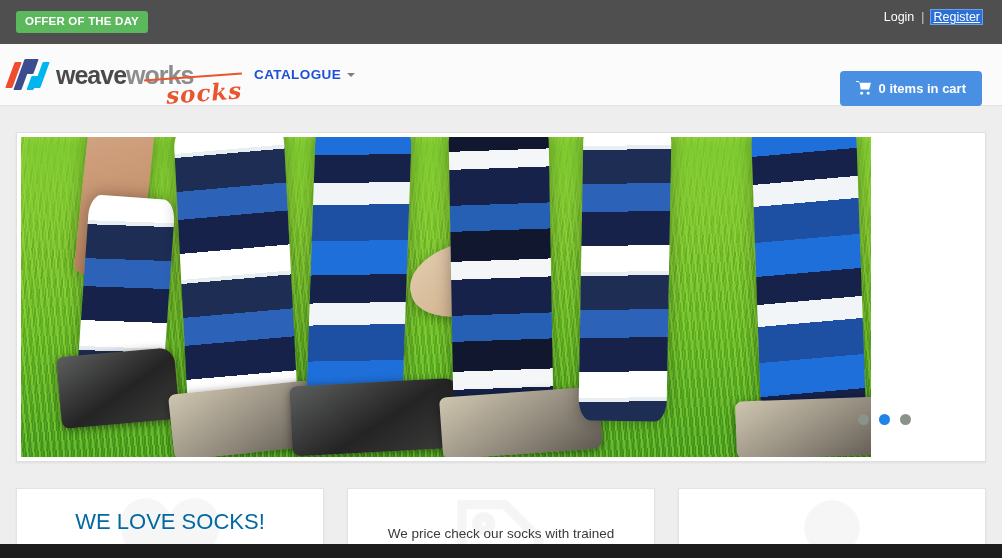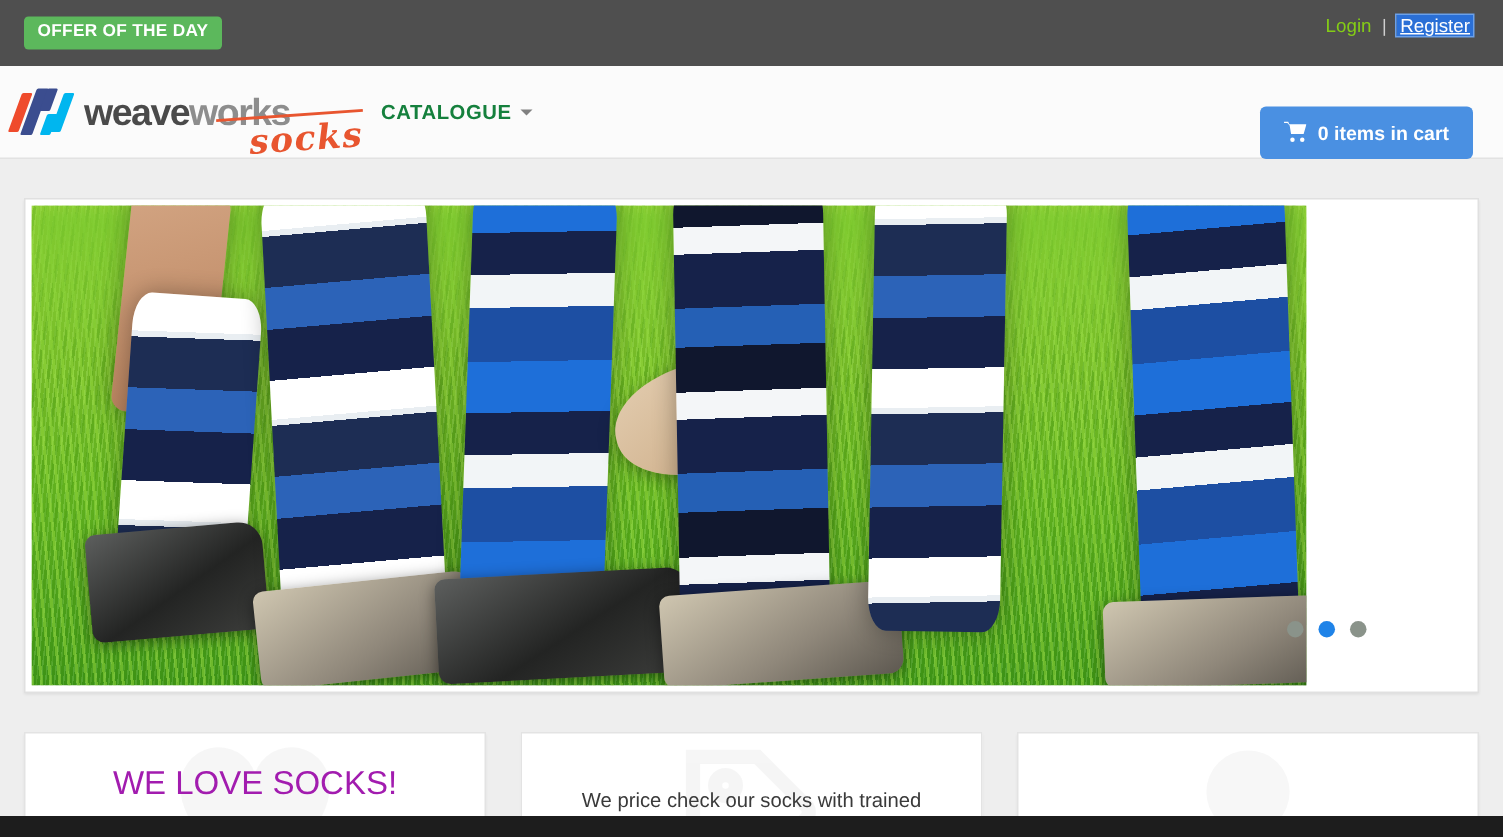--- a/index.html
+++ b/index.html
@@ -42,21 +42,21 @@
     position: absolute;
     right: 20px;
     top: 0;
     height: 34px;
     display: flex;
     align-items: center;
     gap: 7px;
     font-size: 12.5px;
   }
   .offer-right a {
-    color: #84cc16;
+    color: #ffffff;
     text-decoration: none;
   }
   .offer-sep { color: #cfcfcf; font-size: 12px; }
   .register-link {
     background: #2a6fd6;
     color: #ffffff !important;
     text-decoration: underline !important;
     padding: 0 2px;
     outline: 1px solid #6ba0e8;
   }
@@ -132,21 +132,21 @@
   }
 
   .nav-items { display: flex; align-items: stretch; }
   .nav-item {
     display: flex;
     align-items: center;
     padding: 0 20px;
     font-size: 13.5px;
     font-weight: bold;
     letter-spacing: .4px;
-    color: #15803d;
+    color: #1d4ed8;
     text-decoration: none;
     cursor: pointer;
   }
   .nav-item.active { background: #4a90e2; color: #ffffff; }
   .caret {
     display: inline-block;
     margin-left: 6px;
     width: 0; height: 0;
     border-left: 4px solid transparent;
     border-right: 4px solid transparent;
@@ -291,21 +291,21 @@
     height: 110px;
     padding: 20px 14px 0 14px;
     text-align: center;
     overflow: hidden;
   }
   .card h3 {
     position: relative;
     z-index: 2;
     font-size: 22px;
     font-weight: normal;
-    color: #a21caf;
+    color: #0369a1;
     line-height: 1.22;
   }
   .card p {
     position: relative;
     z-index: 2;
     margin-top: 16px;
     font-size: 13.5px;
     color: #3a3a3a;
     line-height: 1.4;
   }

